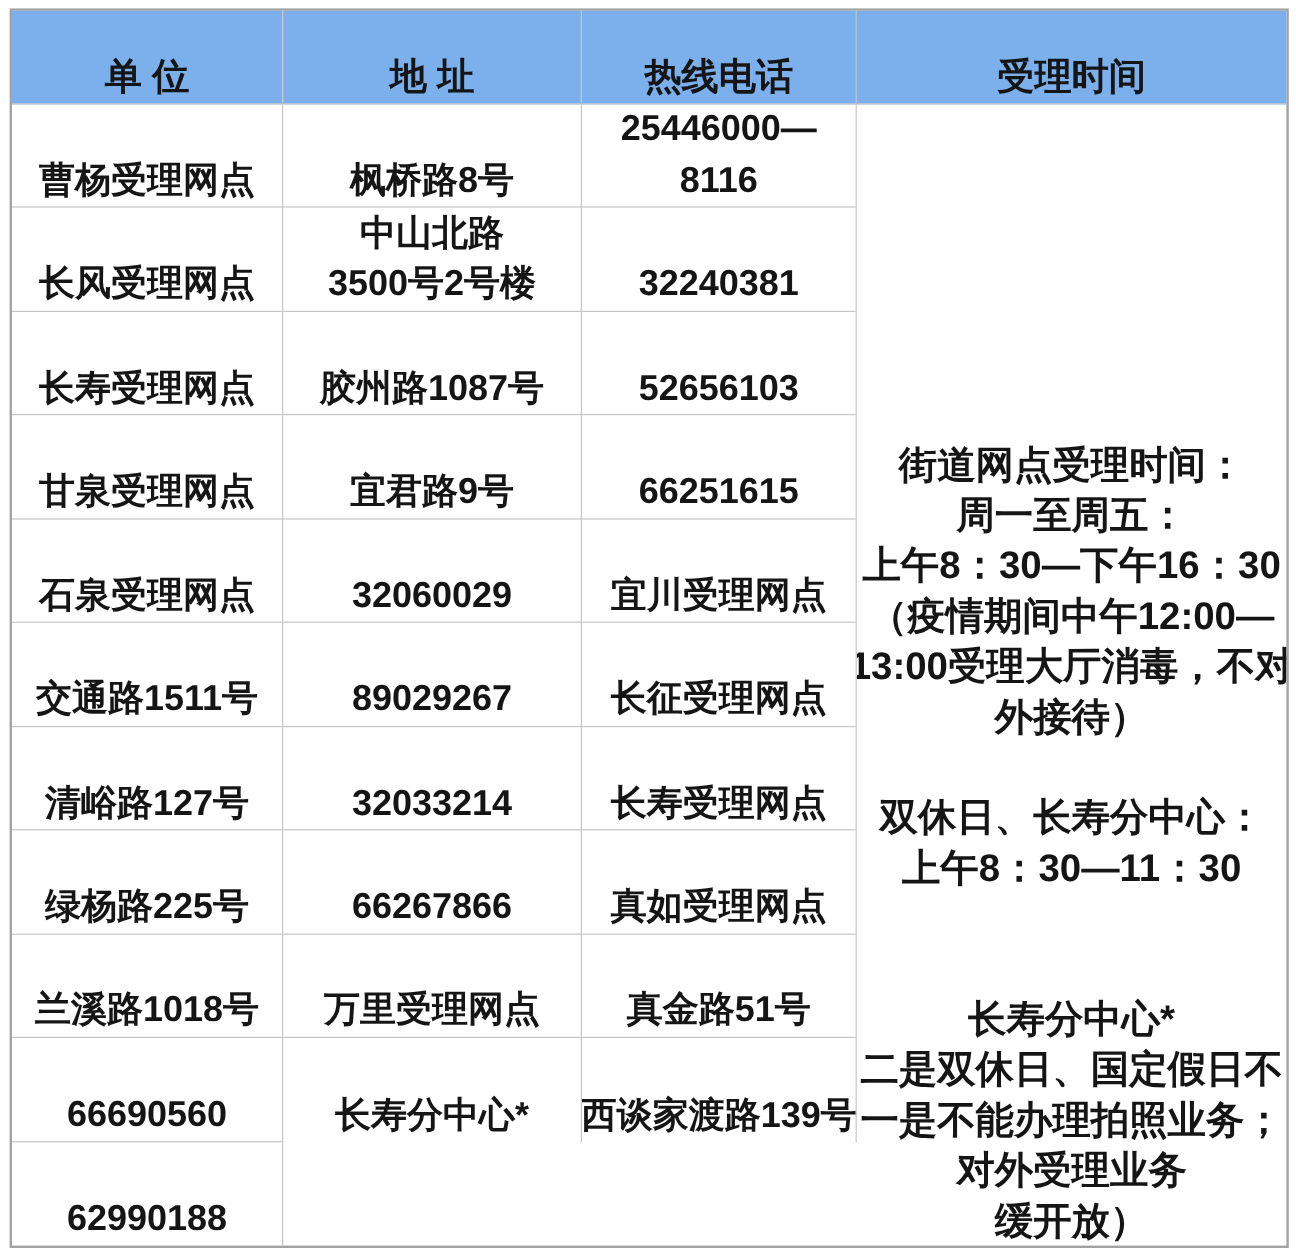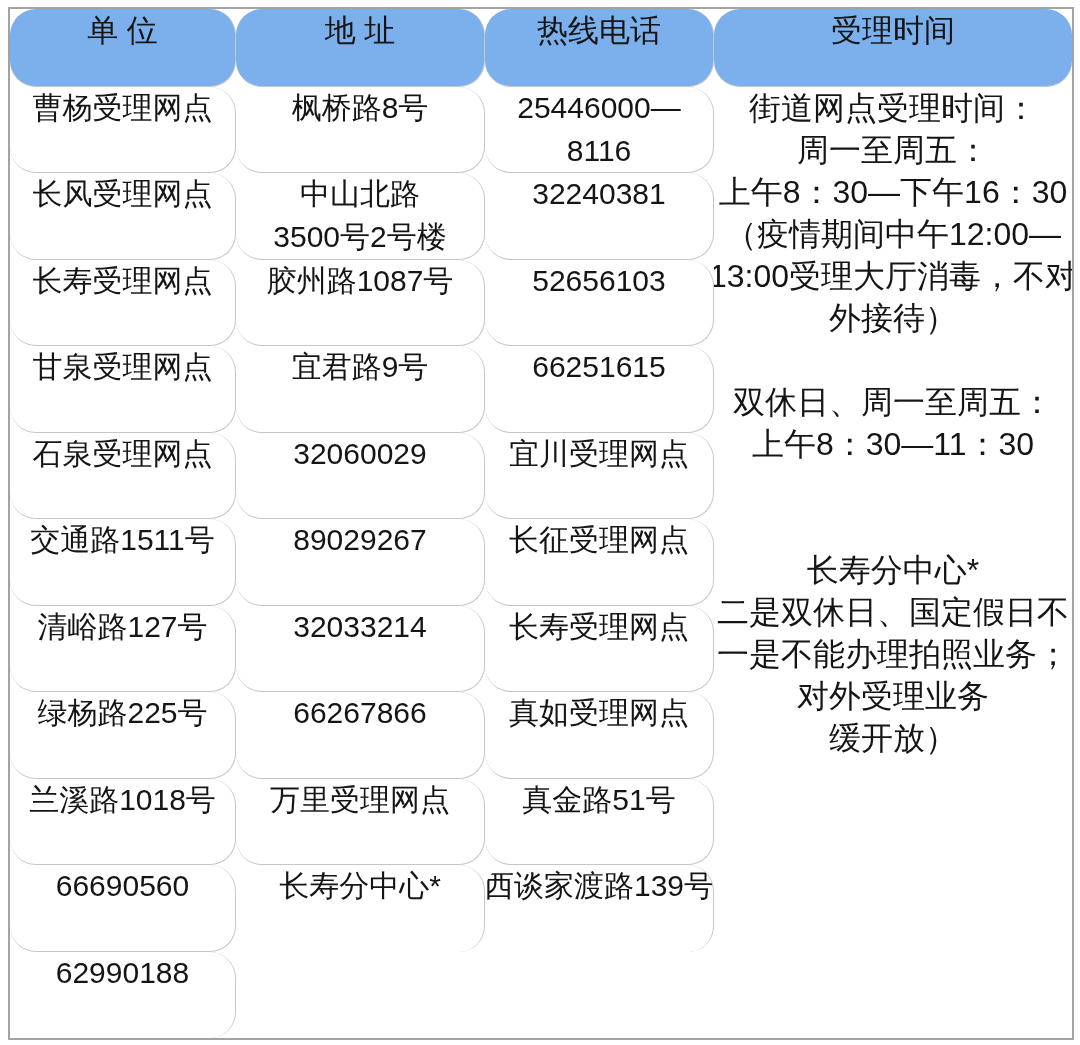--- a/index.html
+++ b/index.html
@@ -24,27 +24,26 @@
     grid-template-rows: 78px repeat(11, 1fr);
     background: #ffffff;
   }
   .cell {
     box-sizing: border-box;
     border-right: 1px solid #c6c6c6;
     border-bottom: 1px solid #c6c6c6;
     display: flex;
     flex-direction: column;
     align-items: center;
-    justify-content: flex-start;
+    justify-content: flex-end;
     text-align: center;
     color: #151515;
-    font-weight: normal;
+    font-weight: bold;
     font-size: 30px;
     overflow: hidden;
-    border-radius: 26px;
   }
   .cell.head {
     background: #7bb0ec;
     font-size: 31px;
   }
   .no-br { border-right: none; }
   .no-bb { border-bottom: none; }
   .ln {
     line-height: 1.42;
     white-space: nowrap;
@@ -80,21 +79,21 @@
     </div>
 
   <div class="cell schedule no-br no-bb">
     <div class="sched-line">街道网点受理时间：</div>
     <div class="sched-line">周一至周五：</div>
     <div class="sched-line">上午8：30—下午16：30</div>
     <div class="sched-line">（疫情期间中午12:00—</div>
     <div class="sched-line">13:00受理大厅消毒，不对</div>
     <div class="sched-line">外接待）</div>
     <div class="sched-line"></div>
-    <div class="sched-line">双休日、周一至周五：</div>
+    <div class="sched-line">双休日、长寿分中心：</div>
     <div class="sched-line">上午8：30—11：30</div>
     <div class="sched-line"></div>
     <div class="sched-line"></div>
     <div class="sched-line">长寿分中心*</div>
     <div class="sched-line">二是双休日、国定假日不</div>
     <div class="sched-line">一是不能办理拍照业务；</div>
     <div class="sched-line">对外受理业务</div>
     <div class="sched-line">缓开放）</div>
   </div>
 

